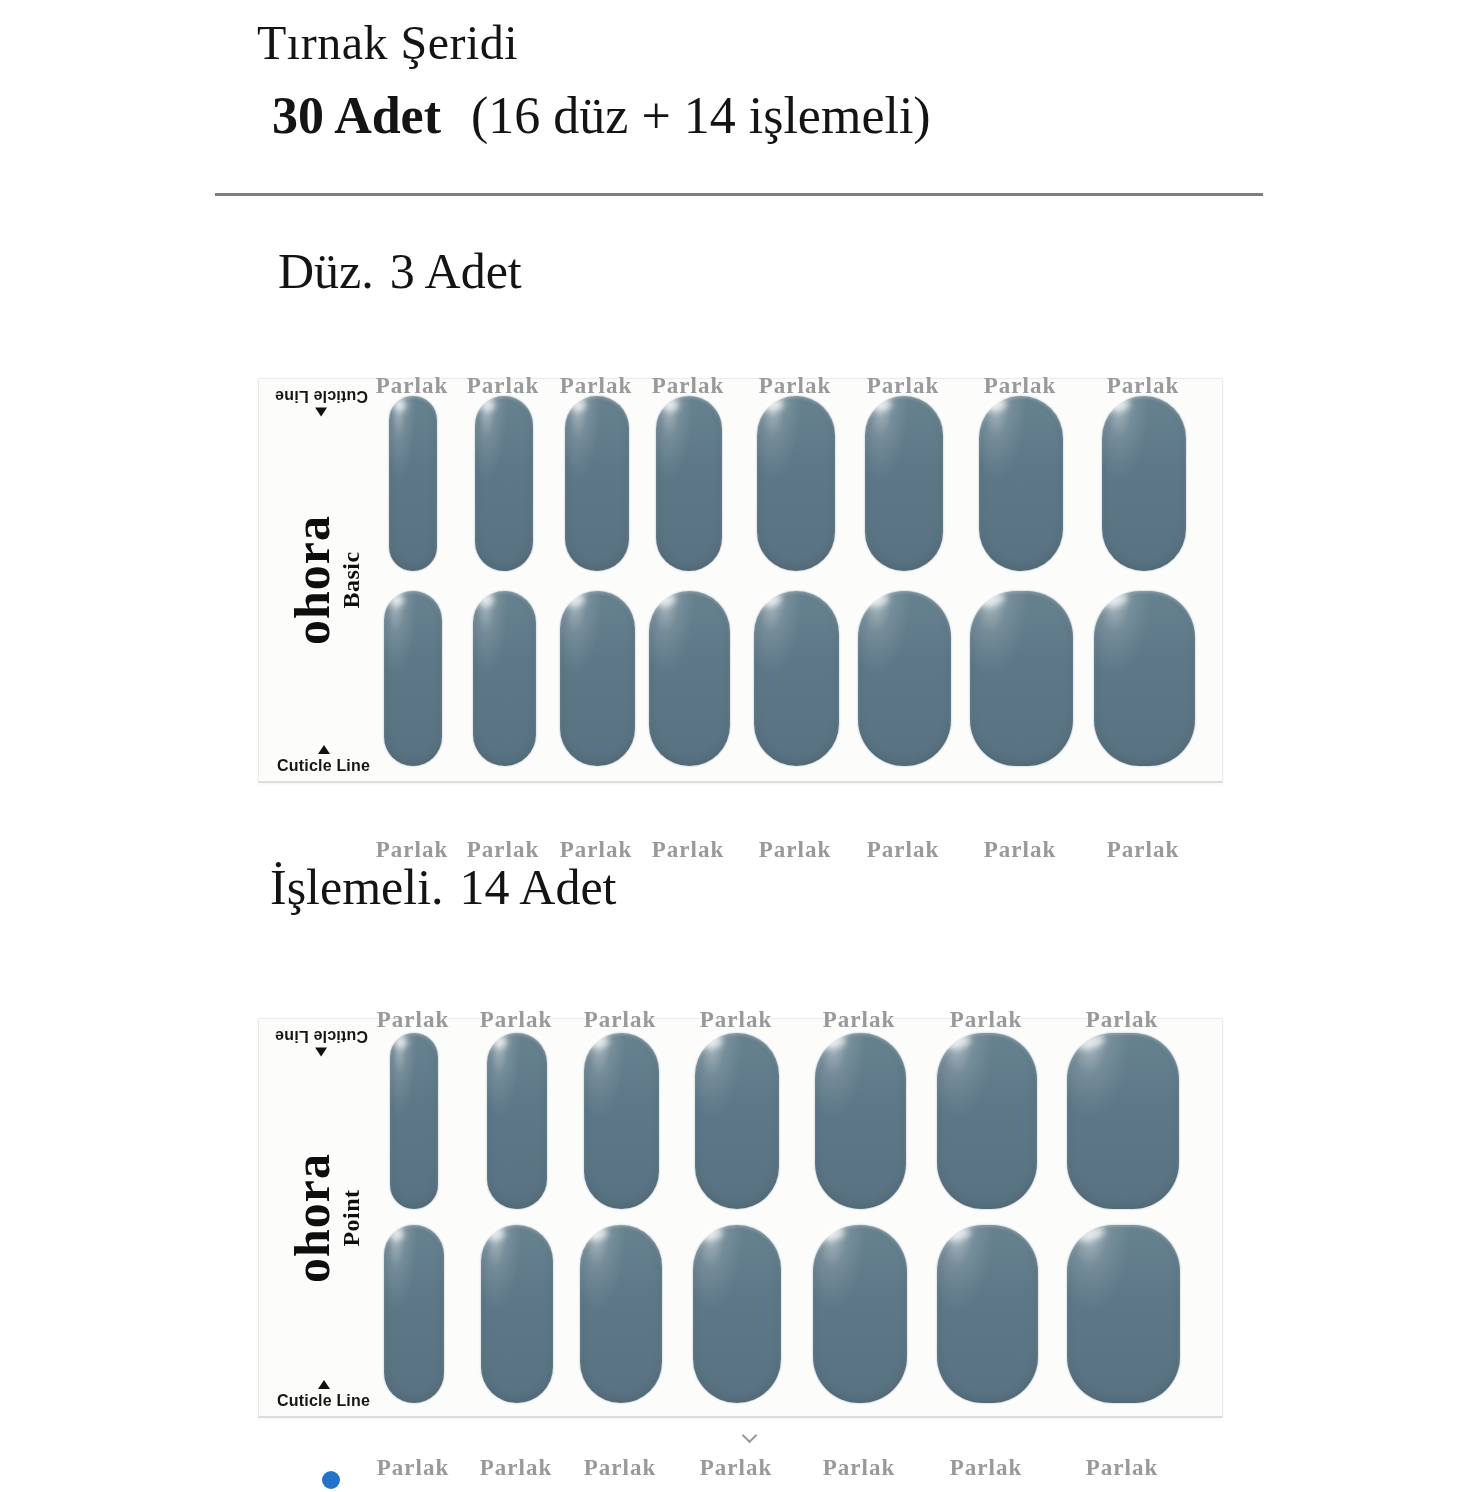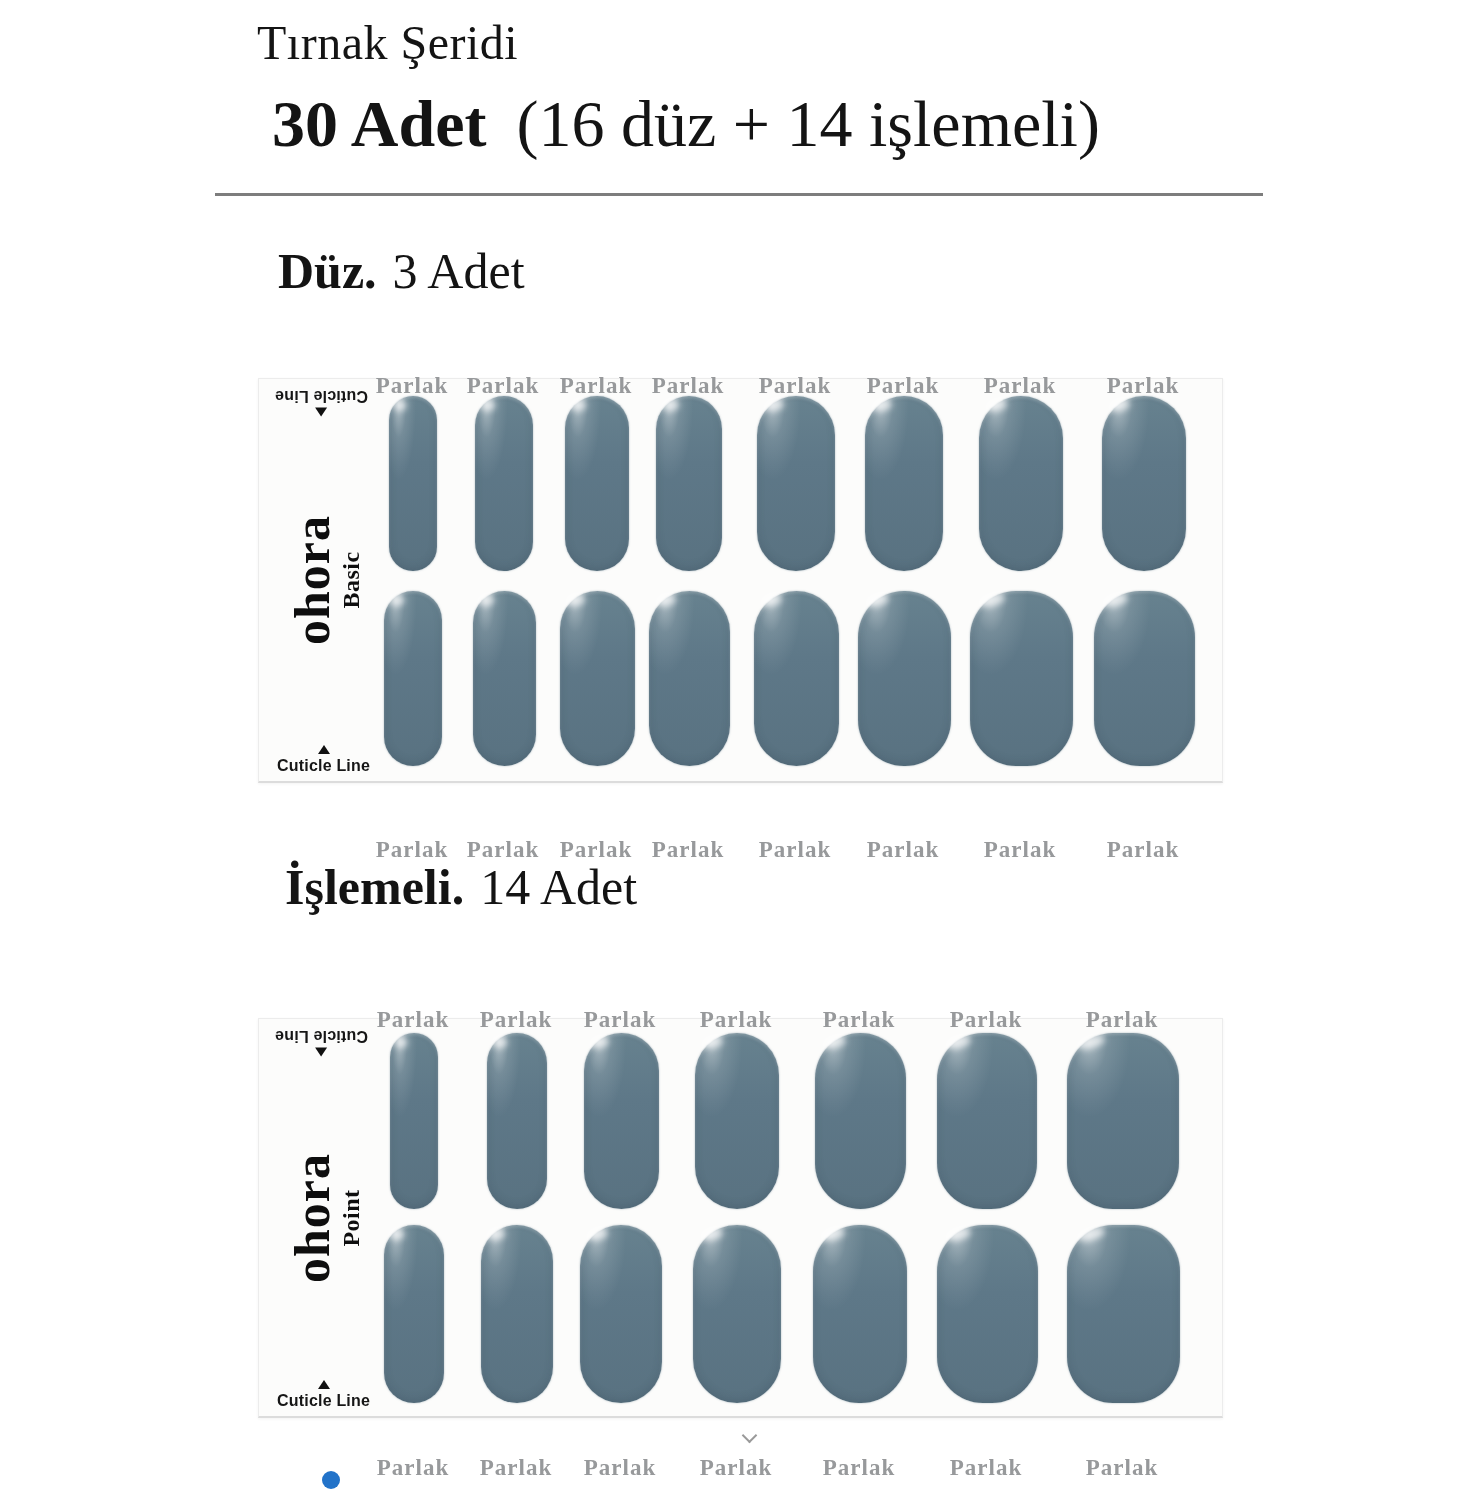--- a/index.html
+++ b/index.html
@@ -5,33 +5,33 @@
   html,body{margin:0;padding:0;background:#ffffff;}
   .page{
     position:relative;width:1480px;height:1492px;background:#ffffff;
     overflow:hidden;font-family:"Liberation Serif", serif;color:#141414;
   }
   .title{
     position:absolute;left:256px;top:14px;margin:1px;
     font-size:48px;font-weight:400;letter-spacing:0.5px;
   }
   .subtitle{
-    position:absolute;left:272px;top:86px;font-size:66px;
+    position:absolute;left:272px;top:86px;font-size:52px;
   }
   .subtitle .b{font-weight:700;}
   .subtitle .rest{margin-left:30px;font-weight:400;}
   .divider{
     position:absolute;left:215px;top:193px;width:1048px;height:3px;
     background:#7d7d7d;
   }
   .sec-heading{position:absolute;font-size:50px;white-space:nowrap;}
-  .sec-heading .b{font-weight:700;}
+  .sec-heading .b{font-weight:400;}
   .sec-heading .rest2{margin-left:16px;font-weight:400;}
   #heading-0{left:278px;top:242px;}
-  #heading-1{left:285px;top:858px;}
+  #heading-1{left:270px;top:858px;}
 
   .panel{
     position:absolute;left:258px;width:965px;background:#fcfcfb;
     border:1px solid #ececec;border-bottom:2px solid #dcdcdc;
     box-shadow:0 1px 3px rgba(0,0,0,0.05);
     box-sizing:border-box;
   }
   #panel-0{top:378px;height:405px;}
   #panel-1{top:1018px;height:400px;}
 

